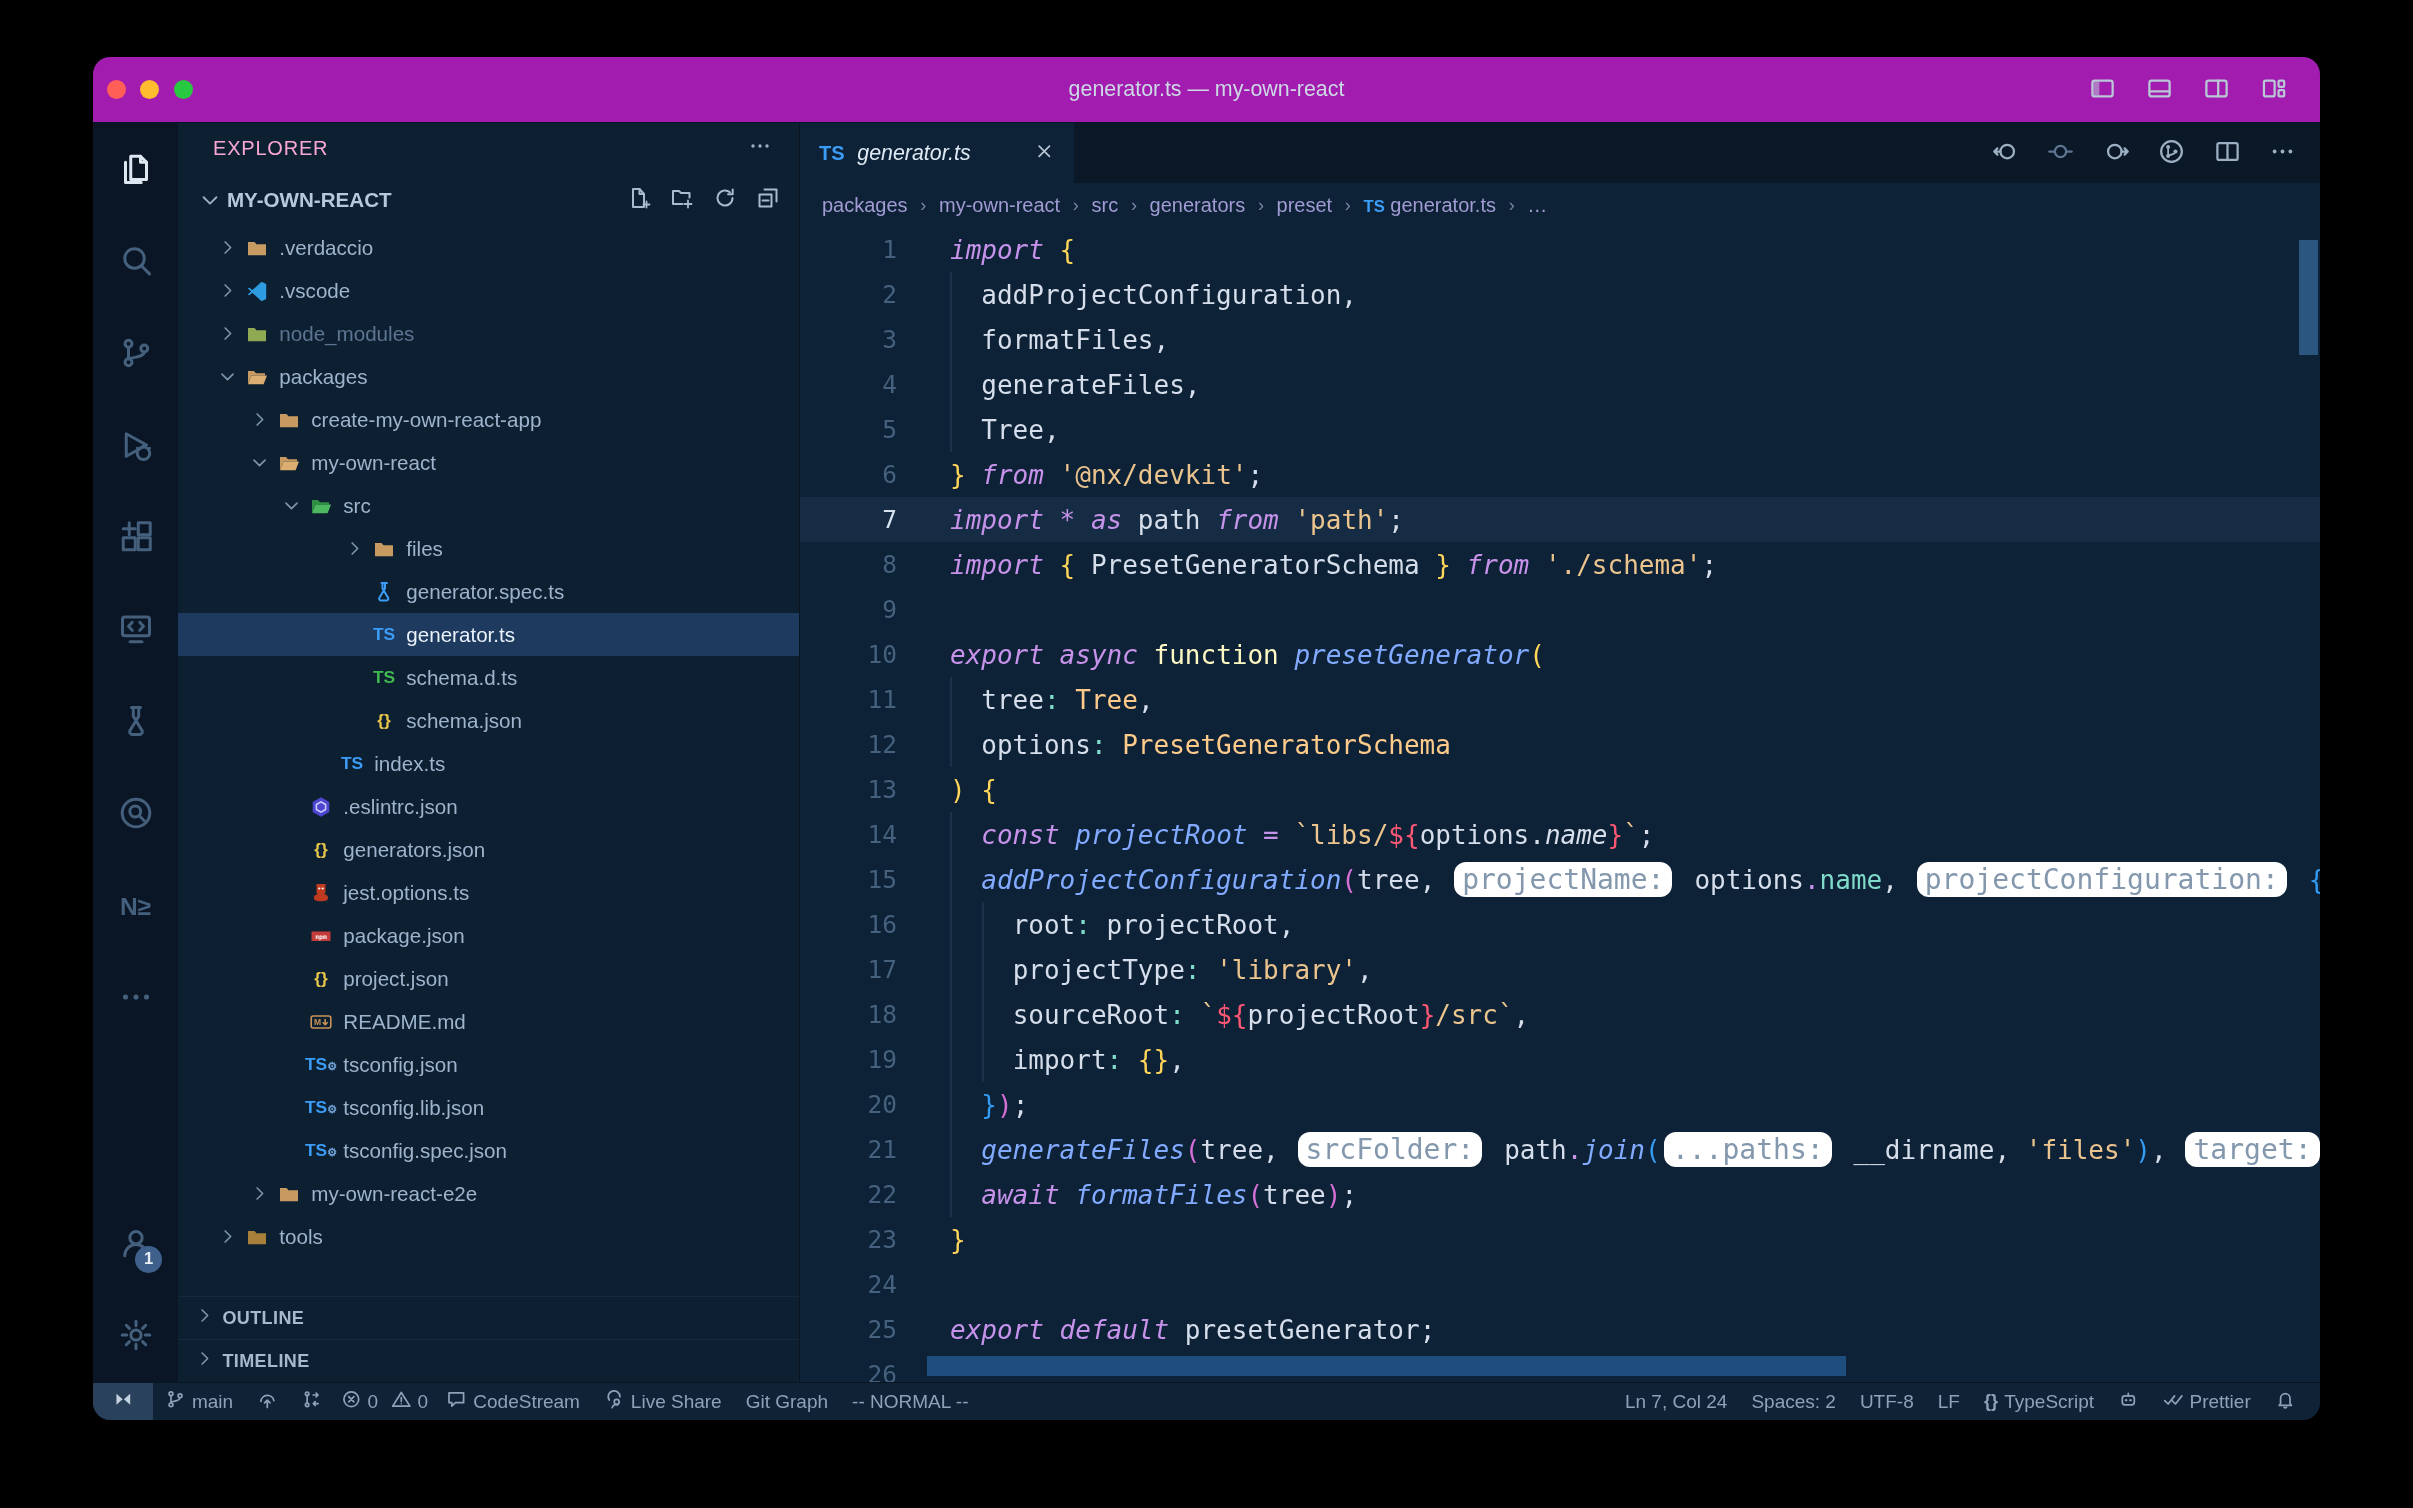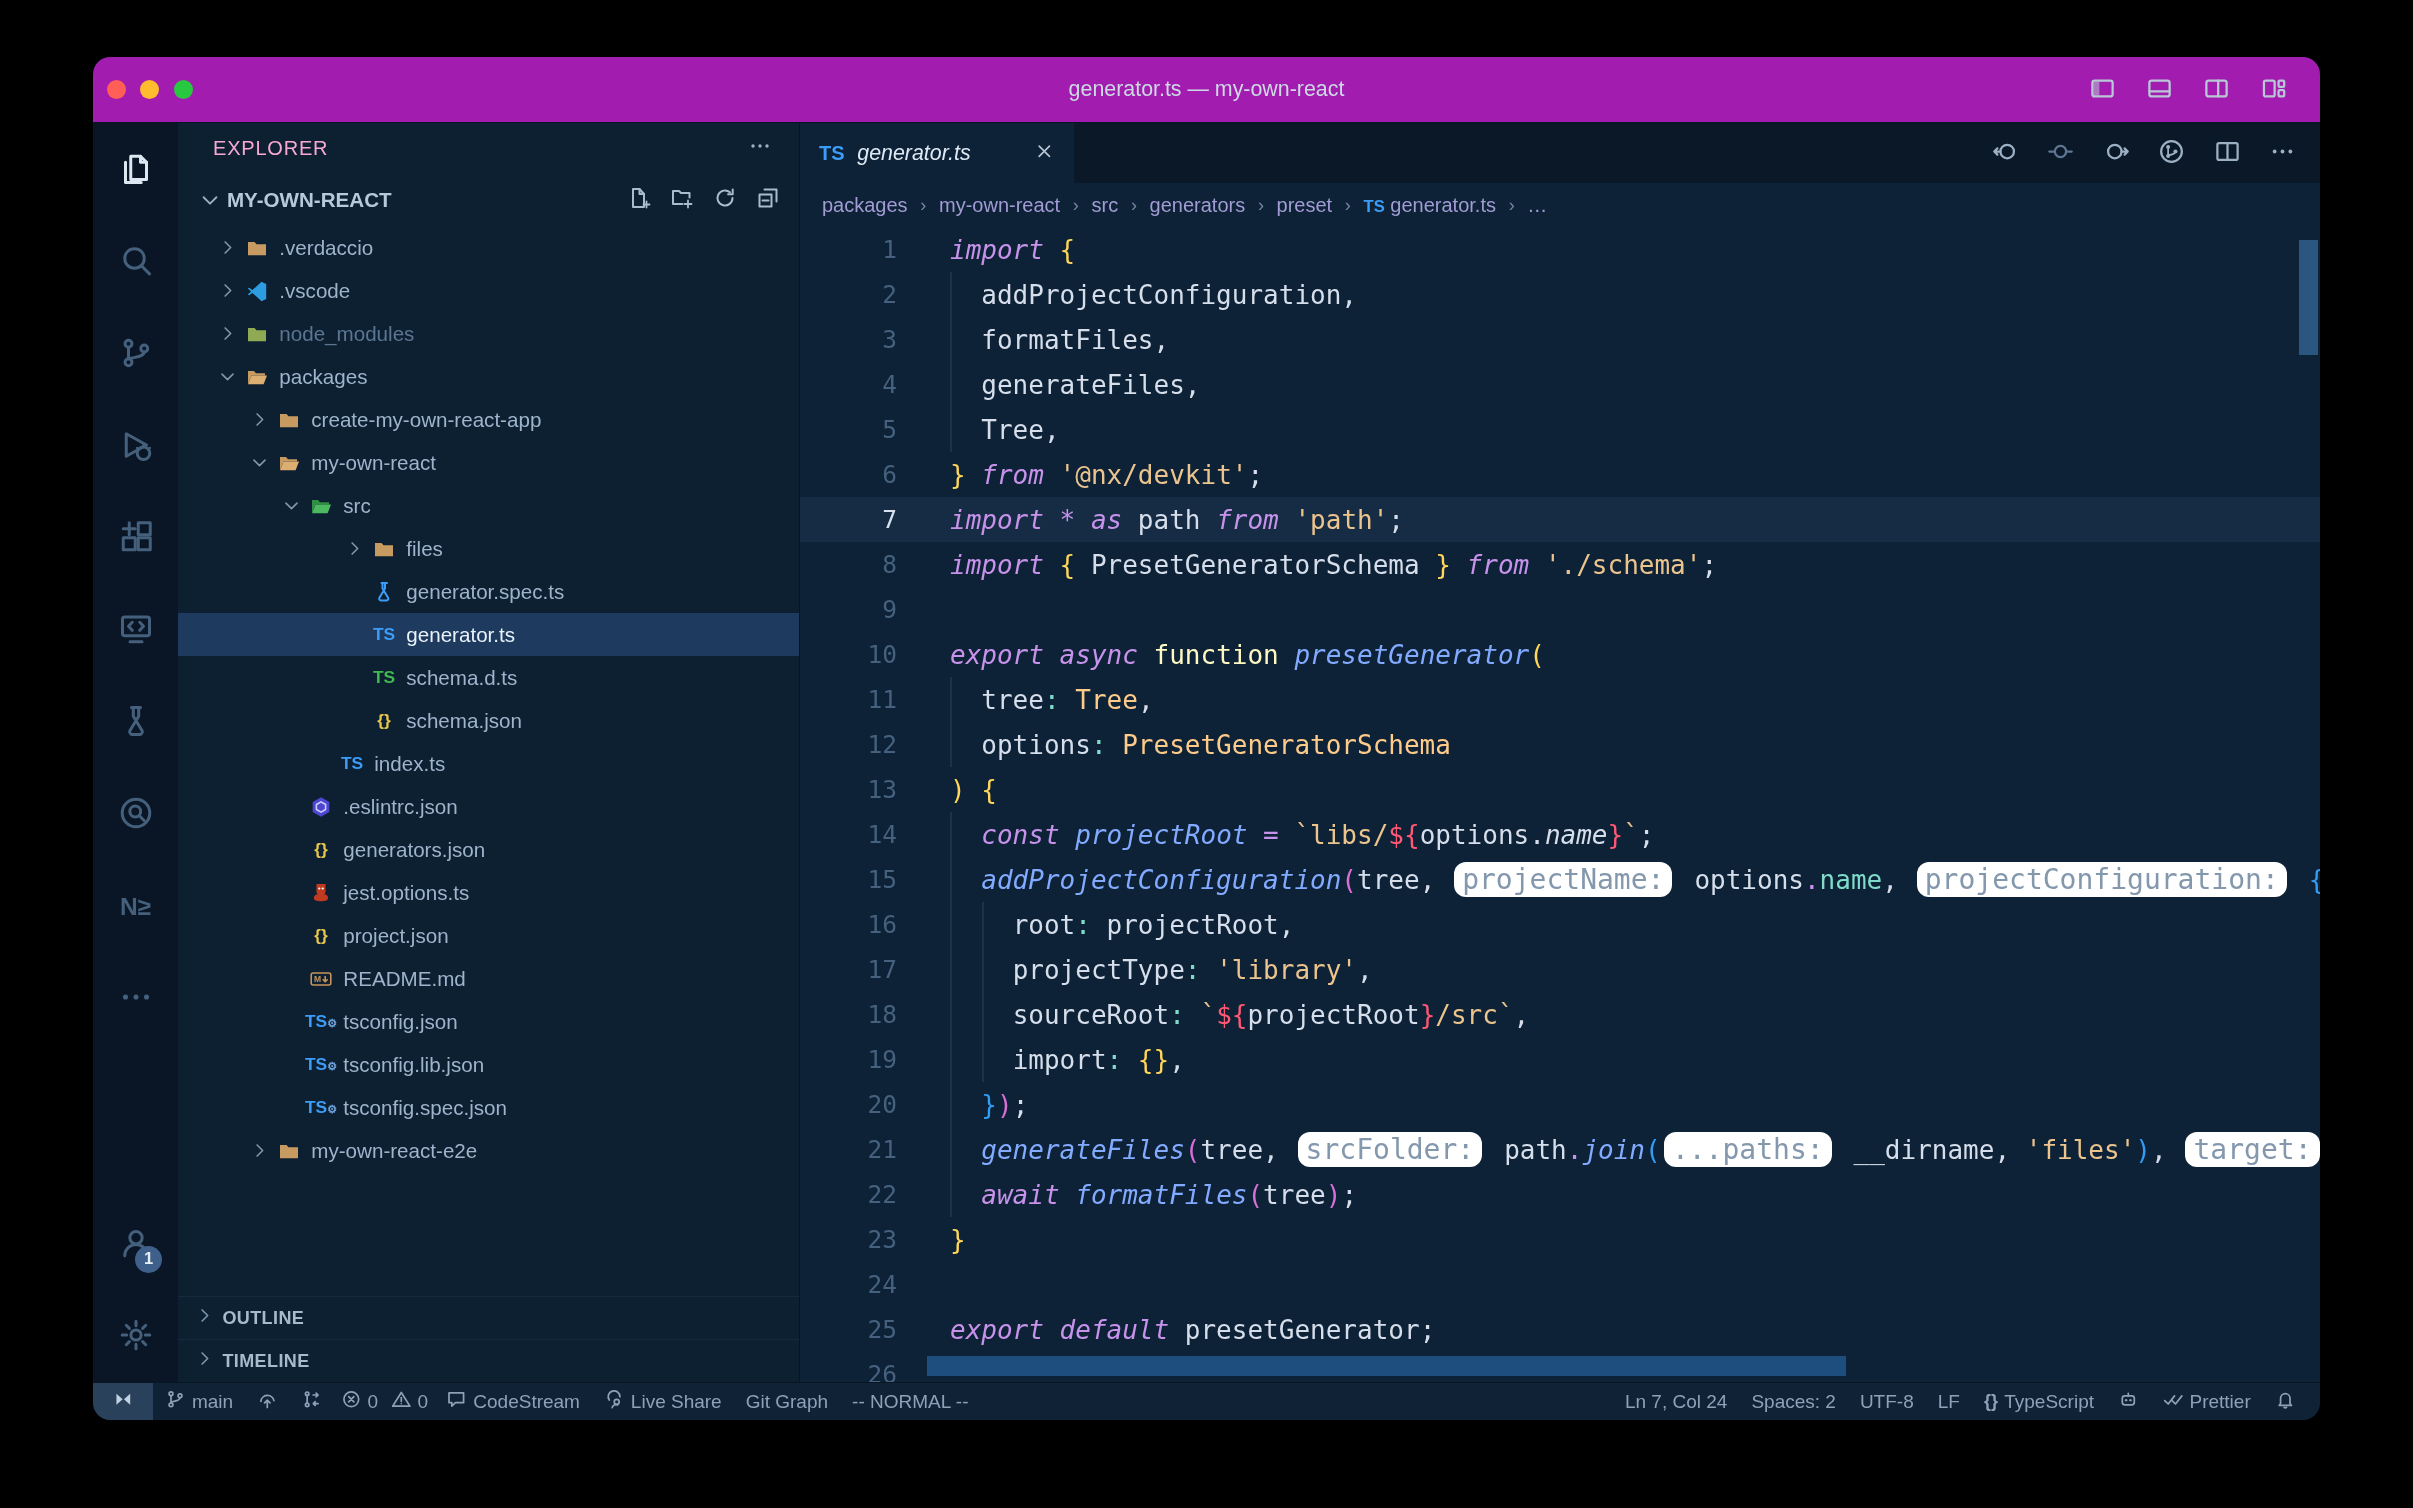--- a/index.html
+++ b/index.html
@@ -457,20 +457,30 @@
                   <circle cx="10.3" cy="7.5" r="1.1" fill="#fff" stroke="none"></circle>
                   <circle cx="13.7" cy="7.5" r="1.1" fill="#fff" stroke="none"></circle>
                   <path d="M7 13.5c-2.4 1.8-3 4.8-.3 5.9 2.4 1 8.2 1 10.6 0 2.7-1.1 2.1-4.1-.3-5.9" fill="#c03a20" stroke="none"></path>
                 </svg>
               </span>
     <span class="tr-label">jest.options.ts</span>
             </div>
             <div class="tree-row  " style="padding-left:100px">
     <span class="tr-chev"></span>
               <span class="tr-icon">
+                <svg class="ic" viewBox="0 0 24 24" style="font-size:26px">
+                  <rect x="2.5" y="7.5" width="19" height="9.5" fill="#c33c39" stroke="none"></rect>
+                  <text x="12" y="14.8" font-size="6.4" fill="#fff" text-anchor="middle" font-family="monospace" font-weight="bold" stroke="none">npm</text>
+                </svg>
+              </span>
+    <span class="tr-label">package.json</span>
+            </div>
+            <div class="tree-row  " style="padding-left:100px">
+    <span class="tr-chev"></span>
+              <span class="tr-icon">
                 <span class="ftxt" style="color:#e8c64b">{}</span>
               </span>
     <span class="tr-label">project.json</span>
             </div>
             <div class="tree-row  " style="padding-left:100px">
     <span class="tr-chev"></span>
               <span class="tr-icon">
                 <svg class="ic" viewBox="0 0 24 24" style="font-size:26px">
                   <rect x="2.2" y="6" width="19.6" height="12" rx="2" fill="none" stroke="#c99358" stroke-width="1.6"></rect>
                   <text x="8.6" y="15.4" font-size="8.5" fill="#c99358" text-anchor="middle" font-weight="bold" font-family="sans-serif" stroke="none">M</text>
@@ -505,20 +515,33 @@
                 <svg class="ic" viewBox="0 0 24 24">
                   <path d="M9 5l7 7-7 7"></path>
                 </svg>
               </span>
               <span class="tr-icon">
                 <svg class="ic" viewBox="0 0 24 24">
                   <path d="M3 6h6.5l2 2.3H21v11H3z" fill="#c79a61" stroke="none"></path>
                 </svg>
               </span>
     <span class="tr-label">my-own-react-e2e</span>
+            </div>
+            <div class="tree-row  " style="padding-left:36px">
+    <span class="tr-chev">
+                <svg class="ic" viewBox="0 0 24 24">
+                  <path d="M9 5l7 7-7 7"></path>
+                </svg>
+              </span>
+              <span class="tr-icon">
+                <svg class="ic" viewBox="0 0 24 24">
+                  <path d="M3 6h6.5l2 2.3H21v11H3z" fill="#a8803a" stroke="none"></path>
+                </svg>
+              </span>
+    <span class="tr-label">tools</span>
             </div>
           </div>
         <div class="sb-section">
           <span class="ic-wrap"><svg class="ic" viewBox="0 0 24 24">
                 <path d="M9 5l7 7-7 7"></path>
               </svg></span>
           <span>OUTLINE</span>
         </div>
         <div class="sb-section">
           <span class="ic-wrap"><svg class="ic" viewBox="0 0 24 24">

